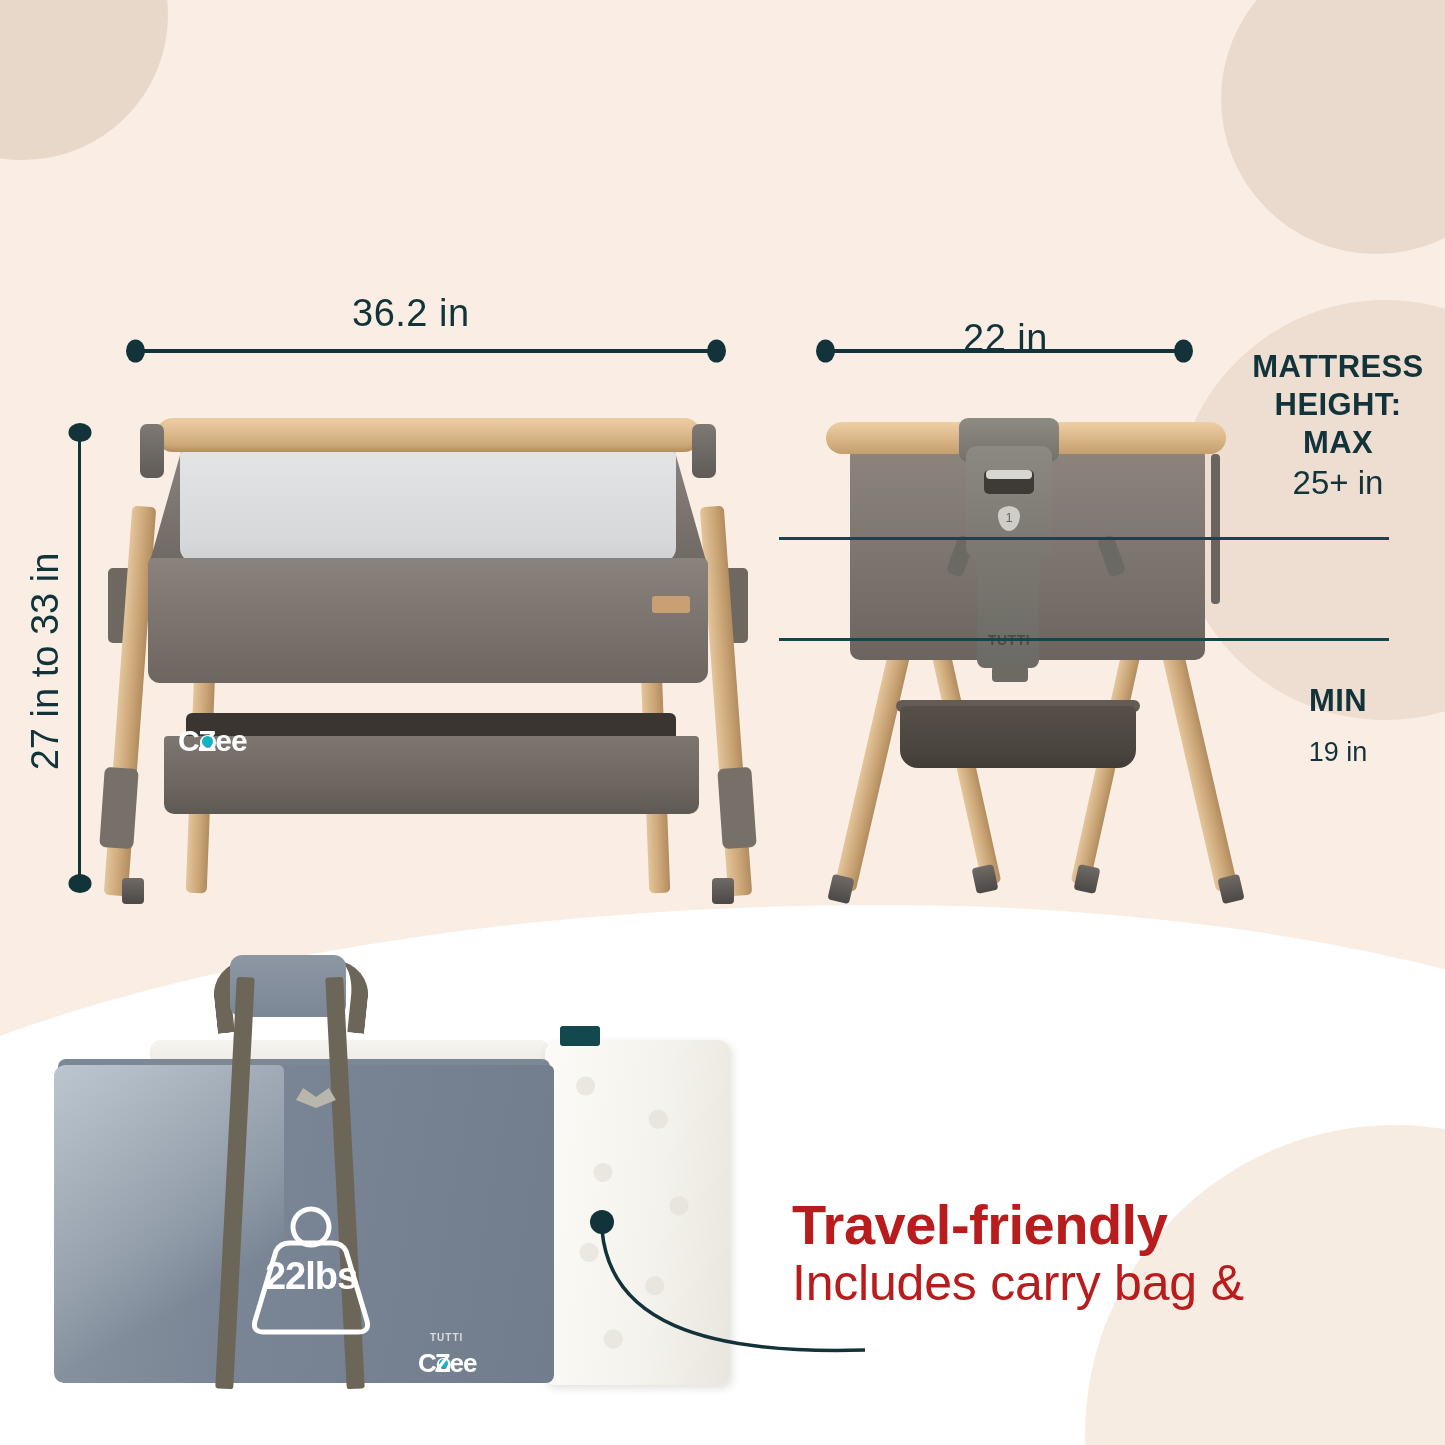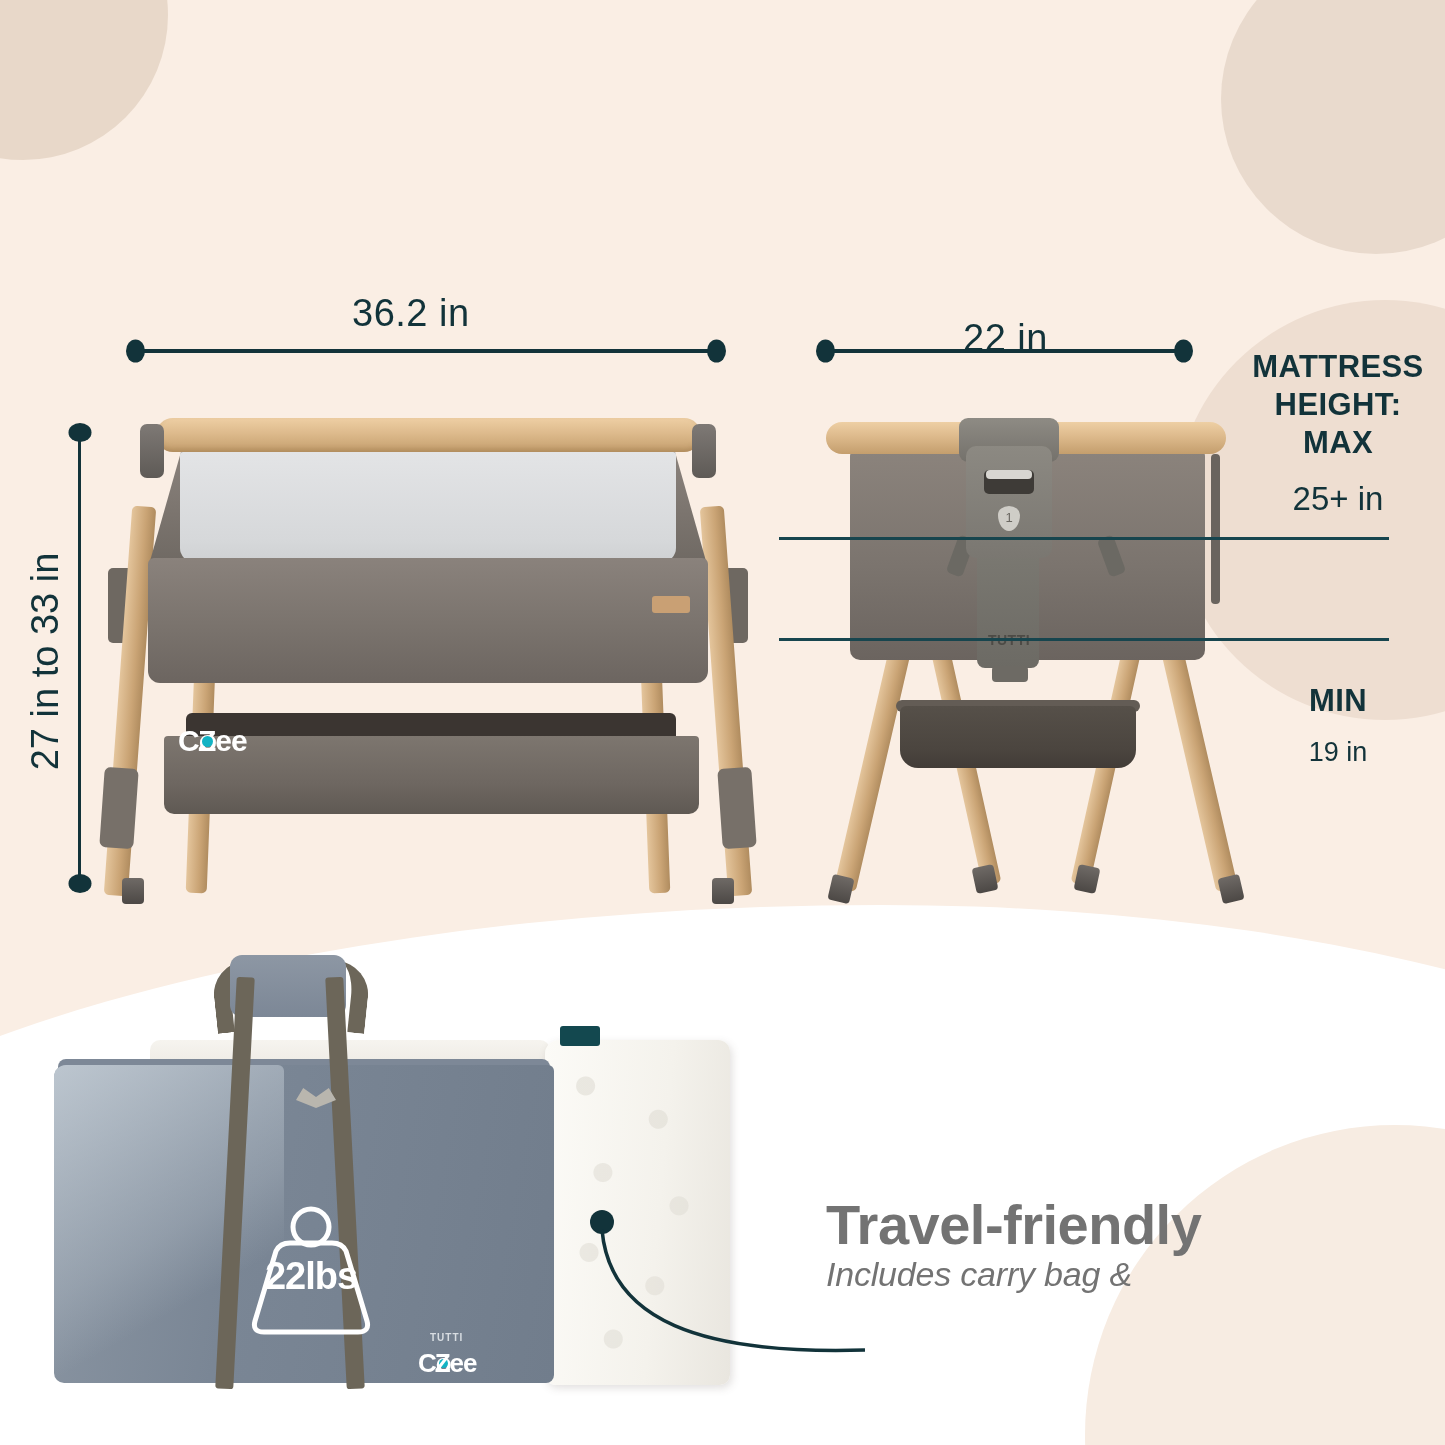--- a/index.html
+++ b/index.html
@@ -105,33 +105,33 @@
   
   .mattress-block {
     position:absolute; text-align:center; color:#12333a;
     white-space:nowrap;
   }
   .mattress-block .big {
     font-size:31px; font-weight:bold; line-height:1.22;
     letter-spacing:0.4px;
   }
   .mattress-block .sub {
-    font-size:33px; font-weight:300; line-height:1.2; margin-top:18px;
+    font-size:33px; font-weight:300; line-height:1.2; margin-top:2px;
   }
   .minblock { position:absolute; text-align:center; color:#12333a; white-space:nowrap; }
   .minblock .big { font-size:31px; font-weight:bold; letter-spacing:0.4px;margin-top:28px; }
   .minblock .sub { font-size:27px; font-weight:400; margin-top:18px; }
 
   
-  .travel { position:absolute; left:826px; top:1196px; width:560px; color:#737373; }
+  .travel { position:absolute; left:792px; top:1196px; width:560px; color:#b91c1c; }
   .travel .tf-title {
     font-size:56px; font-weight:bold; letter-spacing:-0.5px; line-height:1.05;
   }
   .travel .tf-line {
-    font-size:34px; font-weight:300; line-height:1.12; letter-spacing:-0.2px;font-style:italic;
+    font-size:50px; font-weight:300; line-height:1.12; letter-spacing:-0.2px;
   }
 
   
   .art { position:absolute; }
 
   
   .crib-front { left:108px; top:418px; width:640px; height:480px; }
   .cf-rail2 {
     position:absolute; left:48px; top:0; width:545px; height:34px;
     border-radius:17px;

